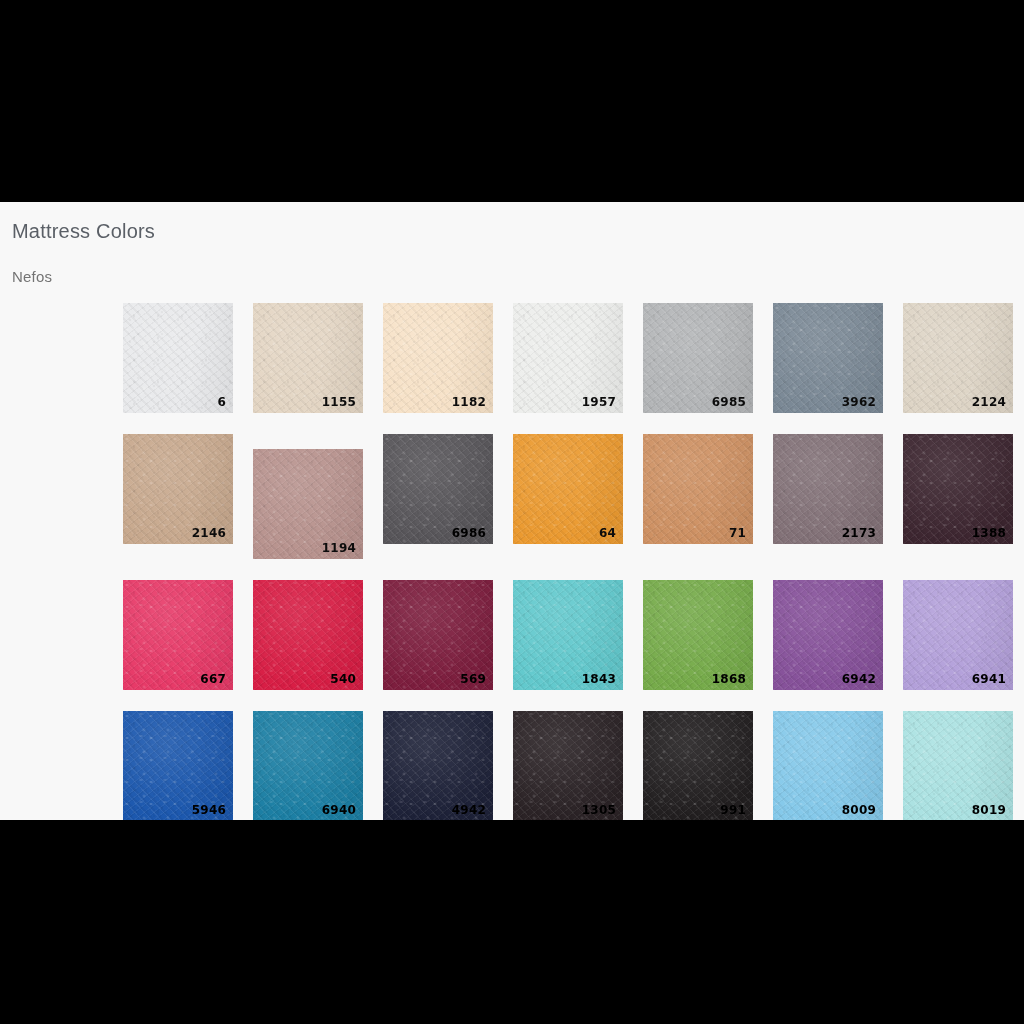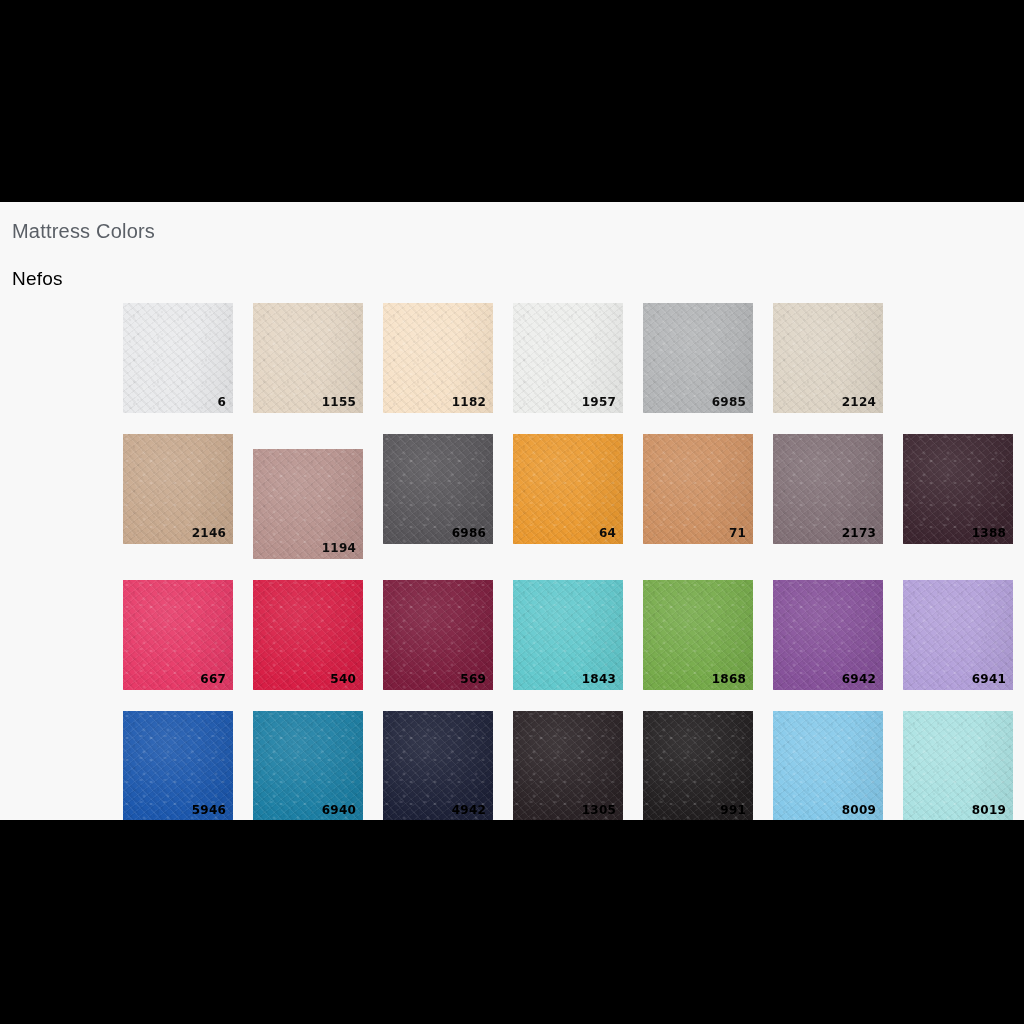--- a/index.html
+++ b/index.html
@@ -55,23 +55,23 @@
   .heading-main {
     font-size: 20px;
     font-weight: 400;
     color: #5a5f66;
     letter-spacing: 0.2px;
     line-height: 1.1;
     margin: 0;
     padding: 8px 0 0 0;
   }
   .heading-sub {
-    font-size: 19px;
+    font-size: 15px;
     font-weight: 400;
-    color: #000000;
+    color: #737373;
     letter-spacing: 0.2px;
     line-height: 1.1;
     margin: 0;
     padding: 27px 0 0 0;
   }
 
   
   #swatch-grid {
     position: absolute;
     left: 123px;
@@ -177,20 +177,26 @@
             <div class="grain2"></div>
             <div class="sheen"></div>
             <span class="swatch-label light">1957</span>
           </div>
           <div class="swatch" style="background: rgb(180, 182, 184);">
             <div class="grain"></div>
             <div class="grain2"></div>
             <div class="sheen"></div>
             <span class="swatch-label light">6985</span>
           </div>
+          <div class="swatch" style="background: rgb(123, 137, 150);">
+            <div class="grain"></div>
+            <div class="grain2"></div>
+            <div class="sheen"></div>
+            <span class="swatch-label light">3962</span>
+          </div>
           <div class="swatch" style="background: rgb(222, 213, 198);">
             <div class="grain"></div>
             <div class="grain2"></div>
             <div class="sheen"></div>
             <span class="swatch-label light">2124</span>
           </div>
         </div>
         <div class="swatch-row">
           <div class="swatch" style="background: rgb(200, 169, 142);">
             <div class="grain"></div>

